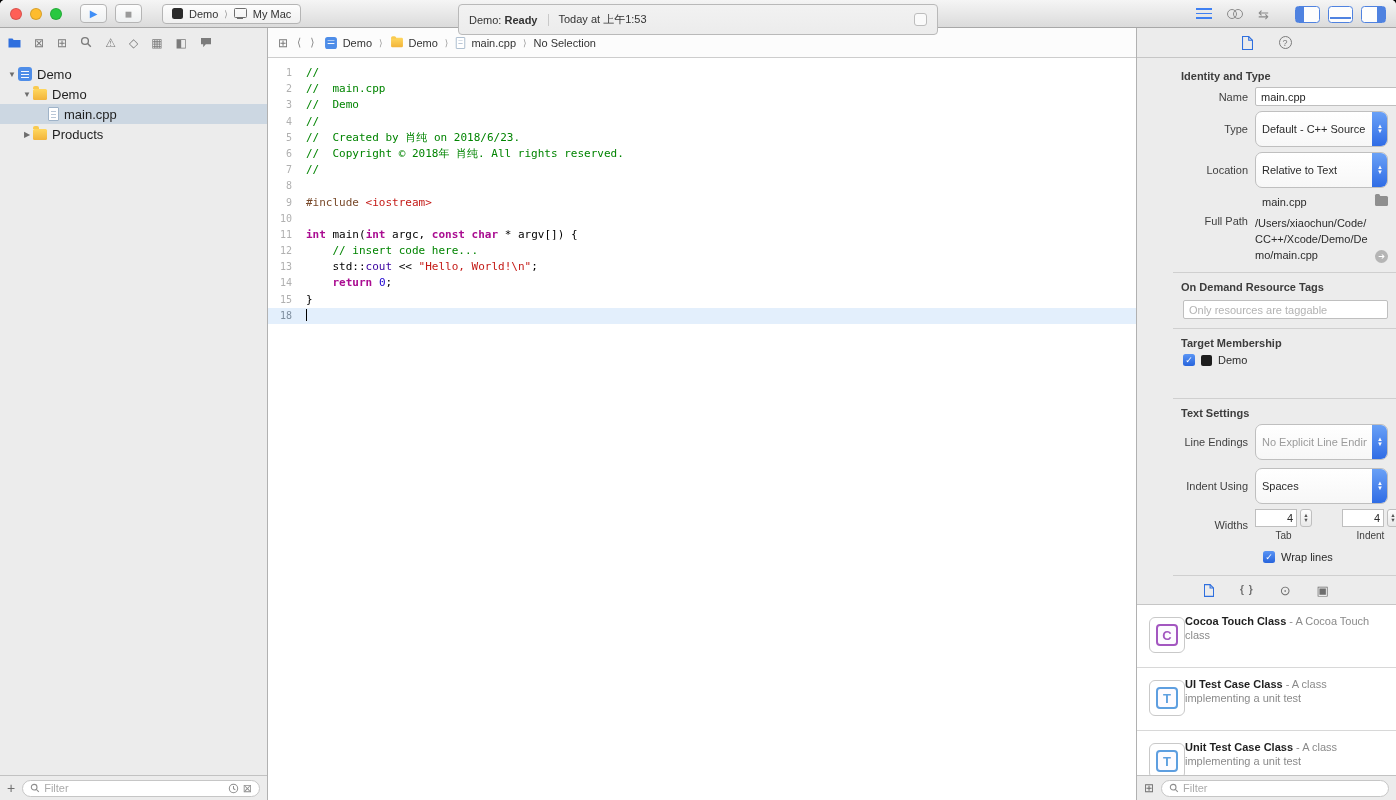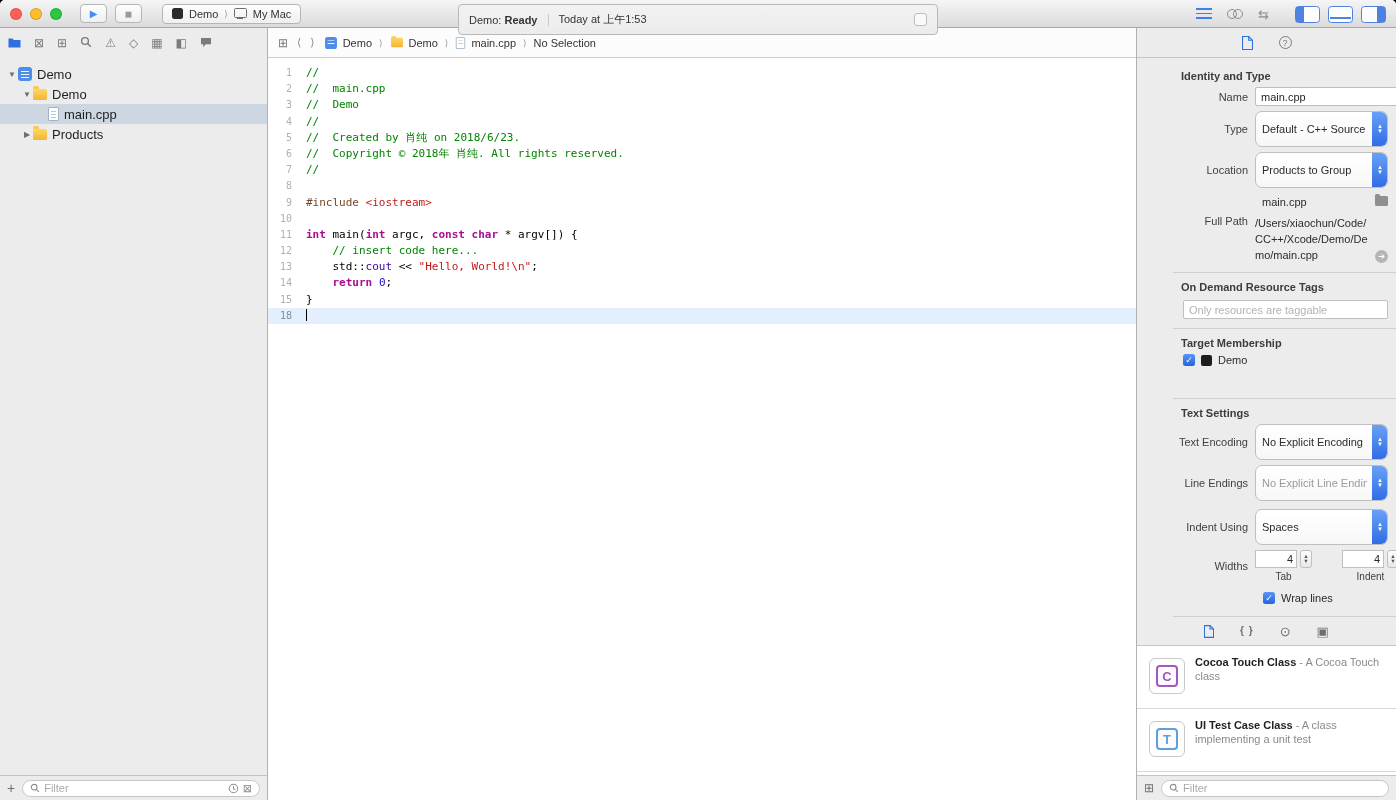--- a/index.html
+++ b/index.html
@@ -122,21 +122,21 @@
   .wrap-row{display:flex;align-items:center;gap:6px;padding-left:90px;margin:10px 0 12px 0;}
   .lib-tabs{height:29px;flex:0 0 29px;display:flex;align-items:center;justify-content:center;gap:26px;border-bottom:1px solid #c6c6c6;}
   .lib-tab{color:#6e6e6e;font-size:13px;display:inline-flex;align-items:center;line-height:1;}
   .lib-tab.active{color:#2f6fde;}
   .lib-tab .braces{font-size:10px;font-weight:700;letter-spacing:1px;}
   .lib-list{flex:1;min-height:0;overflow:hidden;background:#fff;}
   .lib-item{display:flex;align-items:flex-start;padding:10px 12px;border-bottom:1px solid #d8d8d8;min-height:63px;}
   .lib-item.partial{min-height:0;height:22px;overflow:hidden;border-bottom:none;padding-bottom:0;}
   .lib-icon{width:36px;height:36px;border:1px solid #c9c9c9;border-radius:6px;background:#fff;display:flex;align-items:center;justify-content:center;flex:0 0 36px;margin-top:2px;}
   .lib-icon-inner{width:22px;height:22px;border:2px solid;border-radius:4px;display:flex;align-items:center;justify-content:center;font-weight:700;font-size:13px;background:#fdfbff;}
-  .lib-text{margin-left:10px;font-size:11px;line-height:13.5px;color:#8a8a8a;}
+  .lib-text{font-size:11px;line-height:13.5px;color:#8a8a8a;}
   .lib-text b{color:#1f1f1f;}
 
   
   .bottom-bar{height:25px;flex:0 0 25px;border-top:1px solid #c2c2c2;background:#ececec;display:flex;align-items:center;padding:0 7px;gap:7px;}
   .plus{color:#6f6f6f;font-size:14px;line-height:1;}
   .grid-glyph{color:#6f6f6f;font-size:12px;line-height:1;}
   .filter-field{flex:1;height:17px;background:#fff;border:1px solid #c6c6c6;border-radius:9px;display:flex;align-items:center;padding:0 7px;gap:4px;}
   .filter-field input{border:none;outline:none;flex:1;font-size:11px;font-family:"Liberation Sans",sans-serif;color:#333;background:transparent;min-width:0;}
   .filter-field input::placeholder{color:#ababab;}
   .ff-icon{display:inline-flex;color:#8e8e8e;font-size:10px;line-height:1;}
@@ -389,21 +389,21 @@
             <span class="dd-val">Default - C++ Source</span>
             <span class="dd-arrows">
                 <span>▲</span>
                 <span>▼</span>
               </span>
           </span>
         </div>
         <div class="insp-row">
           <span class="insp-label">Location</span>
           <span class="dd">
-            <span class="dd-val">Products to Group</span>
+            <span class="dd-val">Relative to Text</span>
             <span class="dd-arrows">
                 <span>▲</span>
                 <span>▼</span>
               </span>
           </span>
         </div>
         <div class="filename-row">
           <span>main.cpp</span>
           <span class="icon-gray-folder"></span>
         </div>
@@ -426,30 +426,20 @@
         <div id="target-list">
             <div class="target-row">
               <span class="checkbox">✓</span>
               <span class="target-icon"></span>
               <span>Demo</span>
             </div>
           </div>
         <div class="divider"></div>
 
         <div class="section-header">Text Settings</div>
-        <div class="insp-row">
-          <span class="insp-label">Text Encoding</span>
-          <span class="dd">
-            <span class="dd-val">No Explicit Encoding</span>
-            <span class="dd-arrows">
-                <span>▲</span>
-                <span>▼</span>
-              </span>
-          </span>
-        </div>
         <div class="insp-row">
           <span class="insp-label">Line Endings</span>
           <span class="dd">
             <span class="dd-val dim">No Explicit Line Endings</span>
             <span class="dd-arrows">
                 <span>▲</span>
                 <span>▼</span>
               </span>
           </span>
         </div>
@@ -520,20 +510,21 @@
           <div class="lib-item">
             <div class="lib-icon">
               <div class="lib-icon-inner" style="color: rgb(94, 159, 224); border-color: rgb(94, 159, 224);">T</div>
             </div>
             <div class="lib-text"><b>UI Test Case Class</b><span> - A class implementing a unit test</span></div>
           </div>
           <div class="lib-item">
             <div class="lib-icon">
               <div class="lib-icon-inner" style="color: rgb(94, 159, 224); border-color: rgb(94, 159, 224);">T</div>
             </div>
+            <div class="lib-text"><b>Unit Test Case Class</b><span> - A class implementing a unit test</span></div>
           </div>
           <div class="lib-item partial">
             <div class="lib-icon"></div>
           </div>
         </div>
 
       <div class="bottom-bar">
         <span class="grid-glyph">⊞</span>
         <div class="filter-field">
           <span class="ff-icon">

